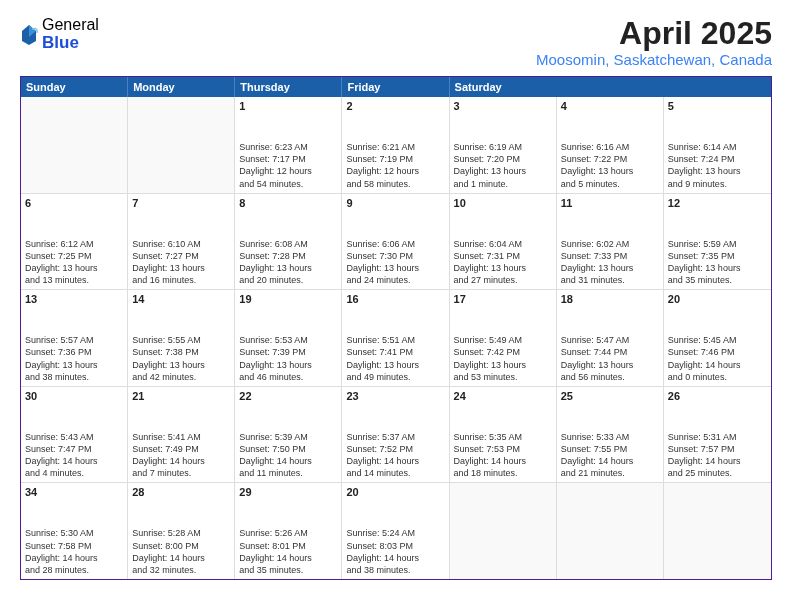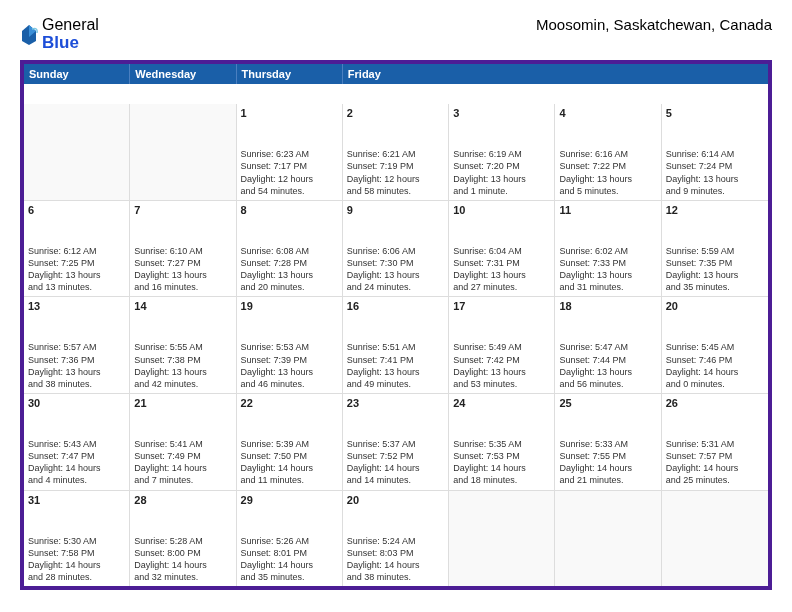--- a/index.html
+++ b/index.html
@@ -47,28 +47,27 @@
     }
     .title-block h1 {
       font-size: 32px;
       font-weight: bold;
       color: #222;
       line-height: 1.1;
     }
     .title-block h2 {
       font-size: 15px;
       font-weight: normal;
-      color: #000000;
+      color: #3b82f6;
     }
     .calendar {
       flex: 1;
       display: flex;
       flex-direction: column;
-      border: 4px solid #4c1d95;
-      gap: 20px;
+      border: 1px solid #4c1d95;
     }
     .cal-header {
       display: grid;
       grid-template-columns: repeat(7, 1fr);
       background: #1a5fa8;
     }
     .cal-header-cell {
       color: #fff;
       font-size: 11px;
       font-weight: bold;
@@ -121,30 +120,32 @@
         <path d="M9 2 L16 8 L16 18 L9 22 L2 18 L2 8 Z" fill="#1a5fa8"></path>
         <path d="M9 2 L16 8 L9 14 Z" fill="#3a8fd8"></path>
         <path d="M12 6 Q18 4 17 10" stroke="#7ec8e3" stroke-width="1.5" fill="none"></path>
       </svg>
       <div class="logo-text">
         <span>General</span>
         <span class="logo-blue">Blue</span>
       </div>
     </div>
     <div class="title-block">
+      <h1>April 2025</h1>
       <h2>Moosomin, Saskatchewan, Canada</h2>
     </div>
   </div>
 
   <div class="calendar">
     <div class="cal-header">
     <div class="cal-header-cell">Sunday</div>
-        <div class="cal-header-cell">Wednesday</div>
+        <div class="cal-header-cell">Monday</div>
         <div class="cal-header-cell">Thursday</div>
         <div class="cal-header-cell">Friday</div>
+        <div class="cal-header-cell">Saturday</div>
       </div>
     <div class="cal-body">
     <div class="cal-row">
           <div class="cal-cell empty"></div>
           <div class="cal-cell empty"></div>
           <div class="cal-cell">
             <div class="day-num">1</div>
             <div class="cell-text">Sunrise: 6:23 AM<br>Sunset: 7:17 PM<br>Daylight: 12 hours<br>and 54 minutes.</div>
           </div>
           <div class="cal-cell">
@@ -249,21 +250,21 @@
             <div class="day-num">25</div>
             <div class="cell-text">Sunrise: 5:33 AM<br>Sunset: 7:55 PM<br>Daylight: 14 hours<br>and 21 minutes.</div>
           </div>
           <div class="cal-cell">
             <div class="day-num">26</div>
             <div class="cell-text">Sunrise: 5:31 AM<br>Sunset: 7:57 PM<br>Daylight: 14 hours<br>and 25 minutes.</div>
           </div>
         </div>
         <div class="cal-row">
           <div class="cal-cell">
-            <div class="day-num">31</div>
+            <div class="day-num">34</div>
             <div class="cell-text">Sunrise: 5:30 AM<br>Sunset: 7:58 PM<br>Daylight: 14 hours<br>and 28 minutes.</div>
           </div>
           <div class="cal-cell">
             <div class="day-num">28</div>
             <div class="cell-text">Sunrise: 5:28 AM<br>Sunset: 8:00 PM<br>Daylight: 14 hours<br>and 32 minutes.</div>
           </div>
           <div class="cal-cell">
             <div class="day-num">29</div>
             <div class="cell-text">Sunrise: 5:26 AM<br>Sunset: 8:01 PM<br>Daylight: 14 hours<br>and 35 minutes.</div>
           </div>

